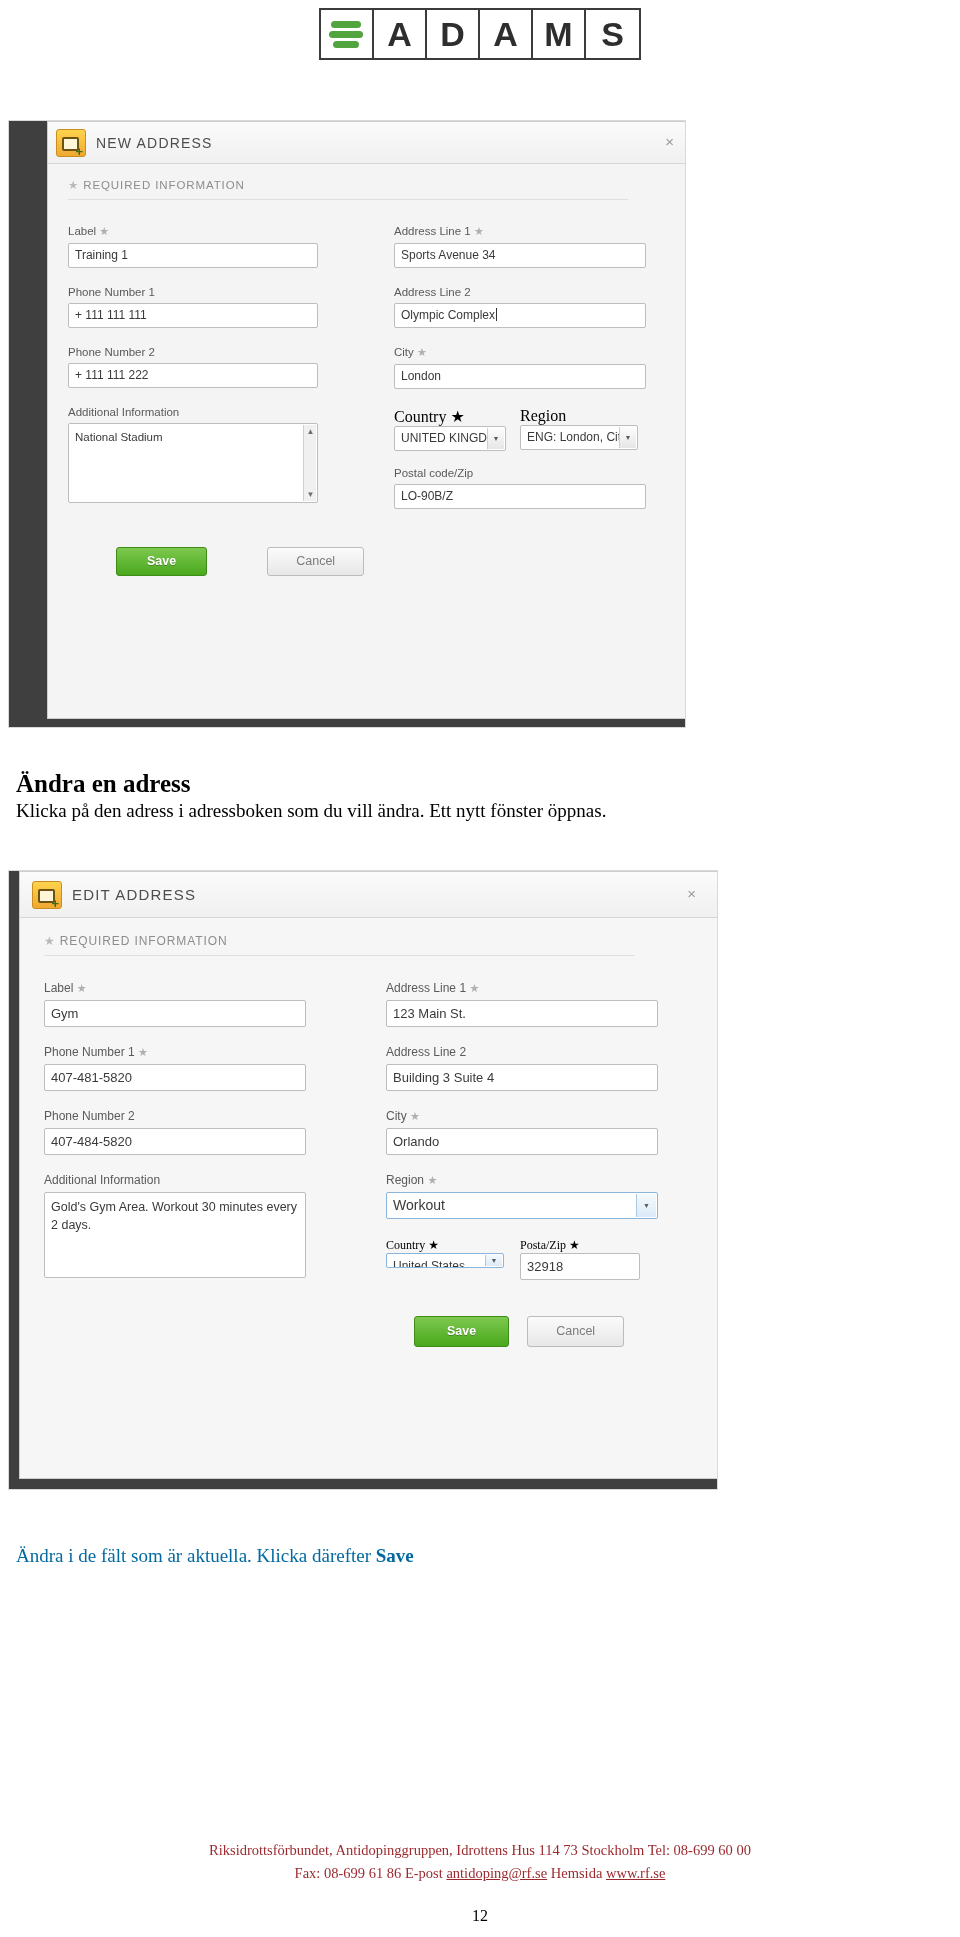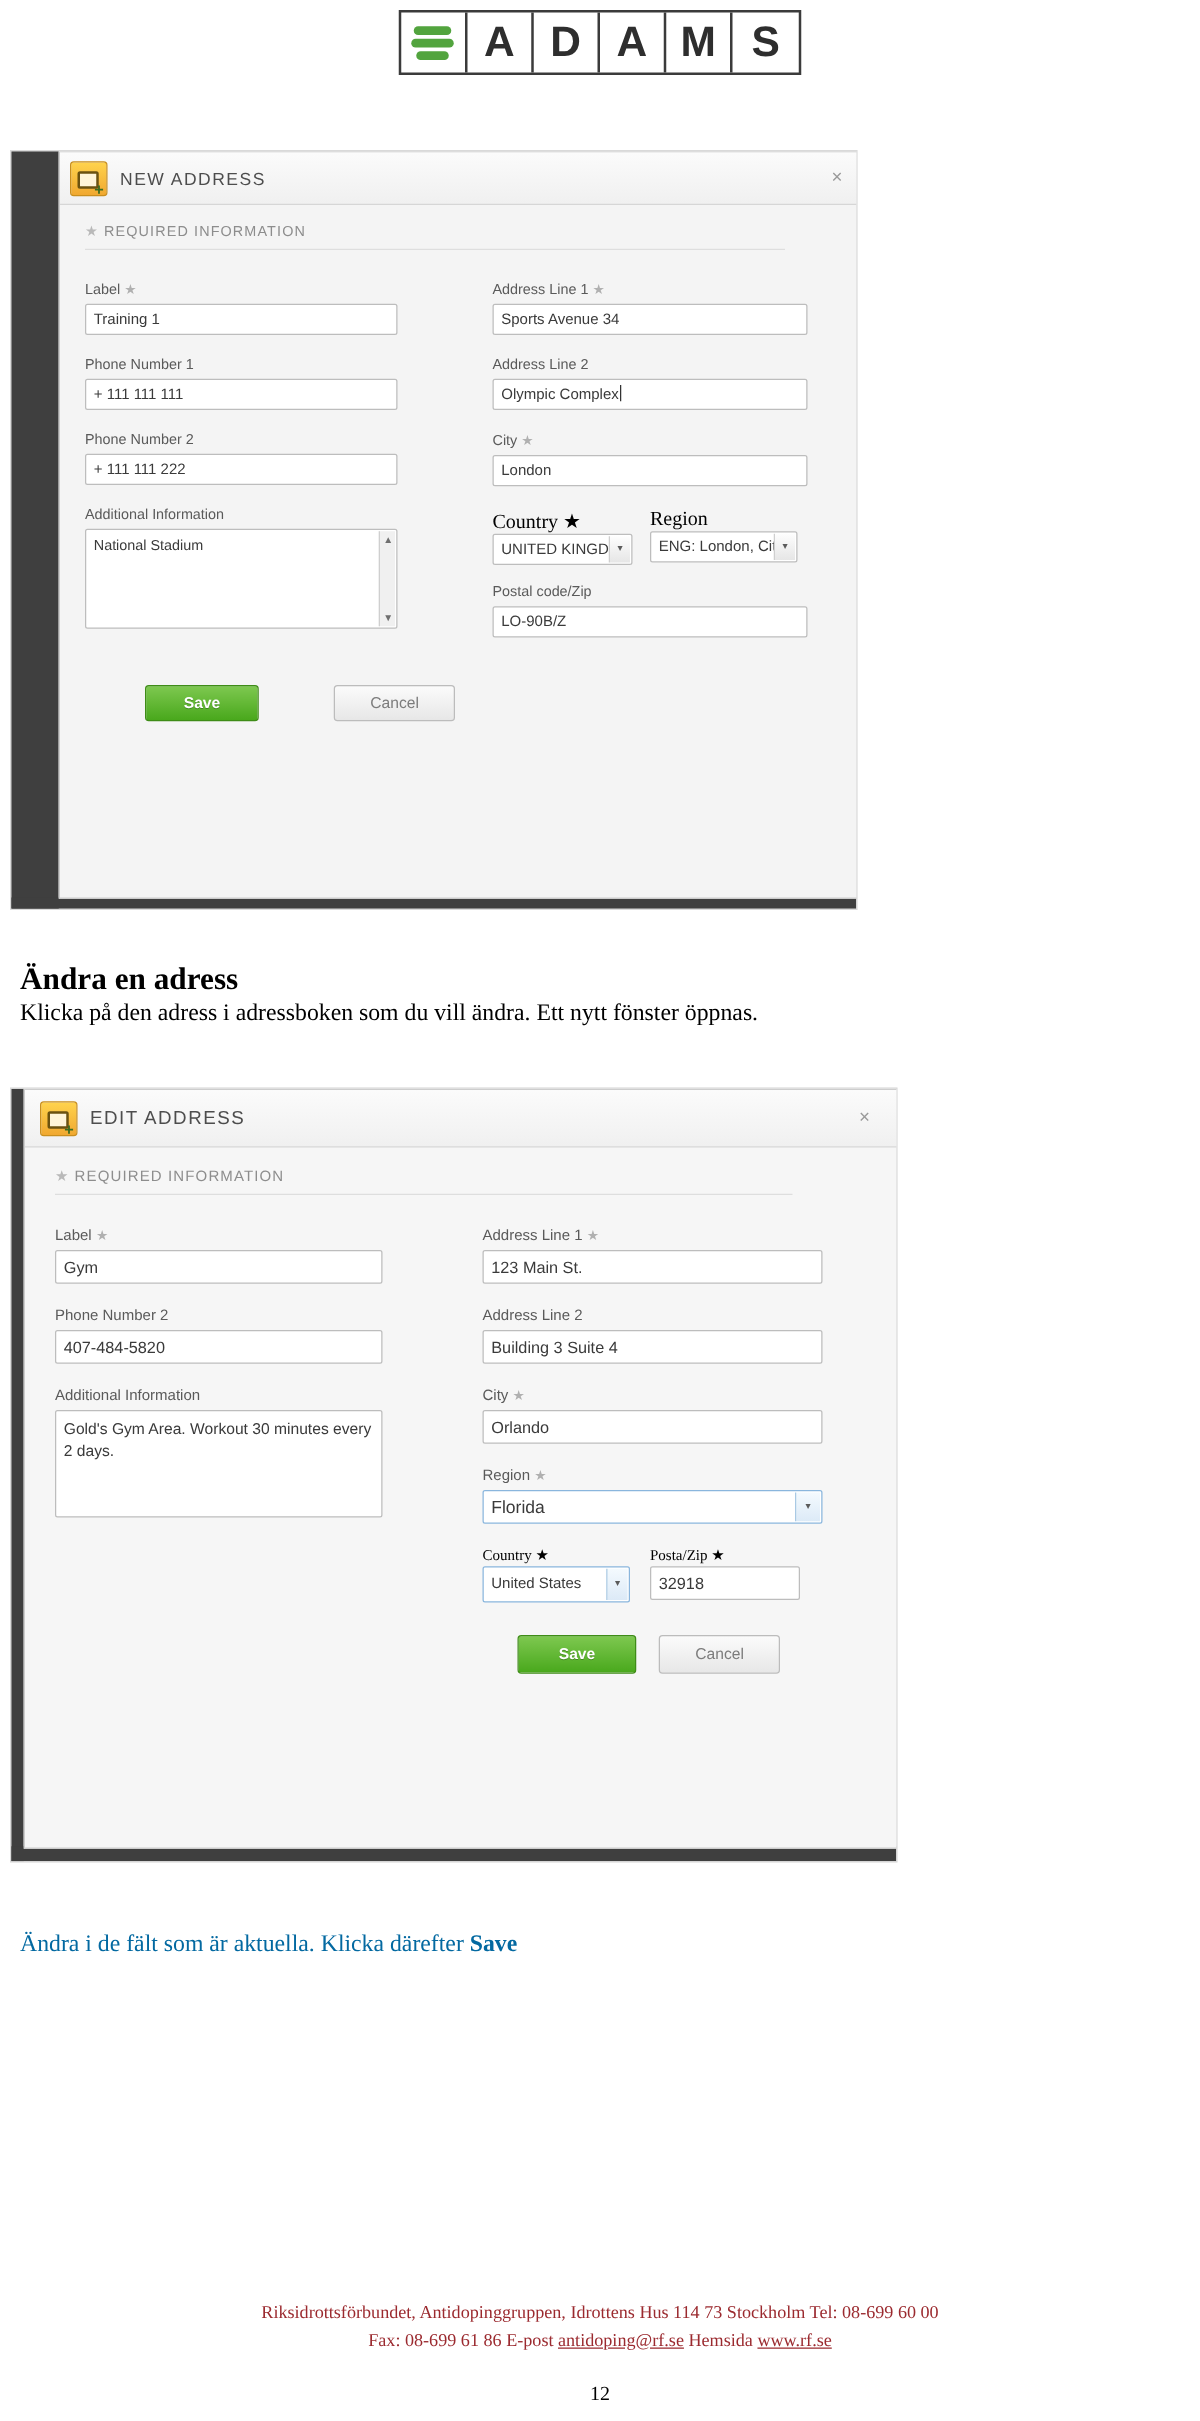--- a/index.html
+++ b/index.html
@@ -433,20 +433,24 @@
         <span class="star">★</span><span>REQUIRED INFORMATION</span>
       </div>
       <div class="cols">
 
         <div class="col-l" style="width:262px; margin-right:40px;">
           <div class="fld" style="margin-bottom:18px;">
             <label style="font-size:12px;"><span>Label</span> <span class="star">★</span></label>
             <div class="inp" style="height:27px; line-height:25px; font-size:13px;">Gym</div>
           </div>
           <div class="fld" style="margin-bottom:18px;">
+            <label style="font-size:12px;"><span>Phone Number 1</span> <span class="star">★</span></label>
+            <div class="inp" style="height:27px; line-height:25px; font-size:13px;">407-481-5820</div>
+          </div>
+          <div class="fld" style="margin-bottom:18px;">
             <label style="font-size:12px;">Phone Number 2</label>
             <div class="inp" style="height:27px; line-height:25px; font-size:13px;">407-484-5820</div>
           </div>
           <div class="fld">
             <label style="font-size:12px;">Additional Information</label>
             <div class="ta" style="height:86px; padding-right:8px; font-size:12.5px;">
               <span>Gold's Gym Area. Workout 30 minutes every 2 days.</span>
             </div>
           </div>
         </div>
@@ -460,28 +464,28 @@
             <label style="font-size:12px;">Address Line 2</label>
             <div class="inp" style="height:27px; line-height:25px; font-size:13px;">Building 3 Suite 4</div>
           </div>
           <div class="fld" style="margin-bottom:18px;">
             <label style="font-size:12px;"><span>City</span> <span class="star">★</span></label>
             <div class="inp" style="height:27px; line-height:25px; font-size:13px;">Orlando</div>
           </div>
           <div class="fld" style="margin-bottom:16px;">
             <label style="font-size:12px;"><span>Region</span> <span class="star">★</span></label>
             <div class="sel blue" style="height:27px; line-height:25px; font-size:14px;">
-              <span>Florida</span>
+              <span>Workout</span>
               <span class="arr" style="width:20px;">▼</span>
             </div>
           </div>
           <div class="two-up">
             <div style="width:118px; margin-right:16px;">
               <label style="font-size:12px;"><span>Country</span> <span class="star">★</span></label>
-              <div class="sel blue" style="height:29px; line-height:25px;">
+              <div class="sel blue" style="height:15px; line-height:25px;">
                 <span>United States</span>
                 <span class="arr">▼</span>
               </div>
             </div>
             <div style="width:120px;">
               <label style="font-size:12px;"><span>Posta/Zip</span> <span class="star">★</span></label>
               <div class="inp" style="height:27px; line-height:25px; font-size:13px;">32918</div>
             </div>
           </div>
         </div>

